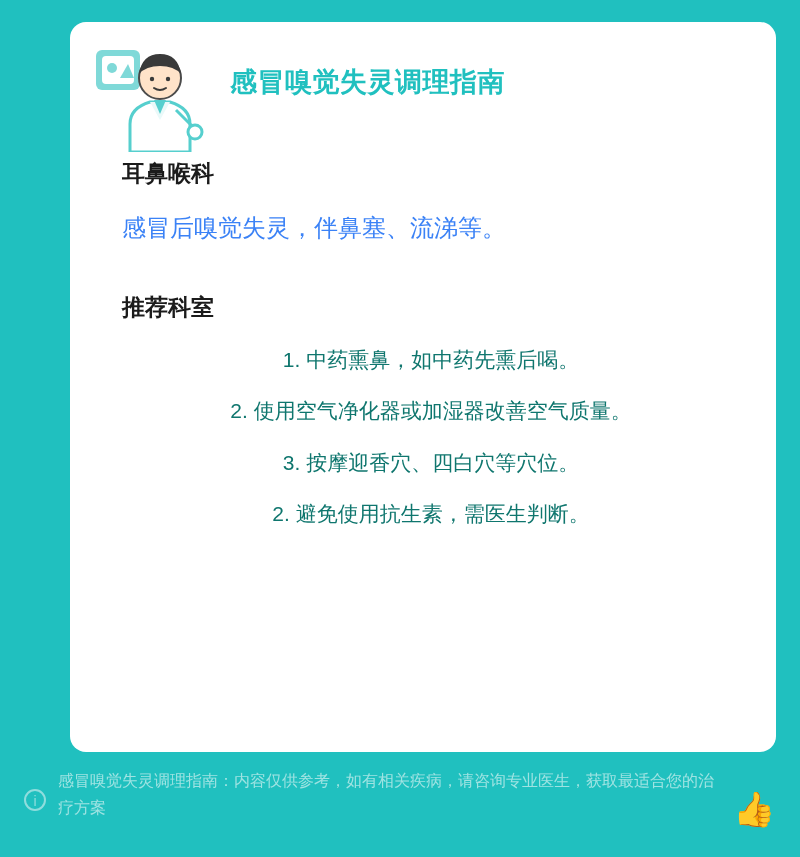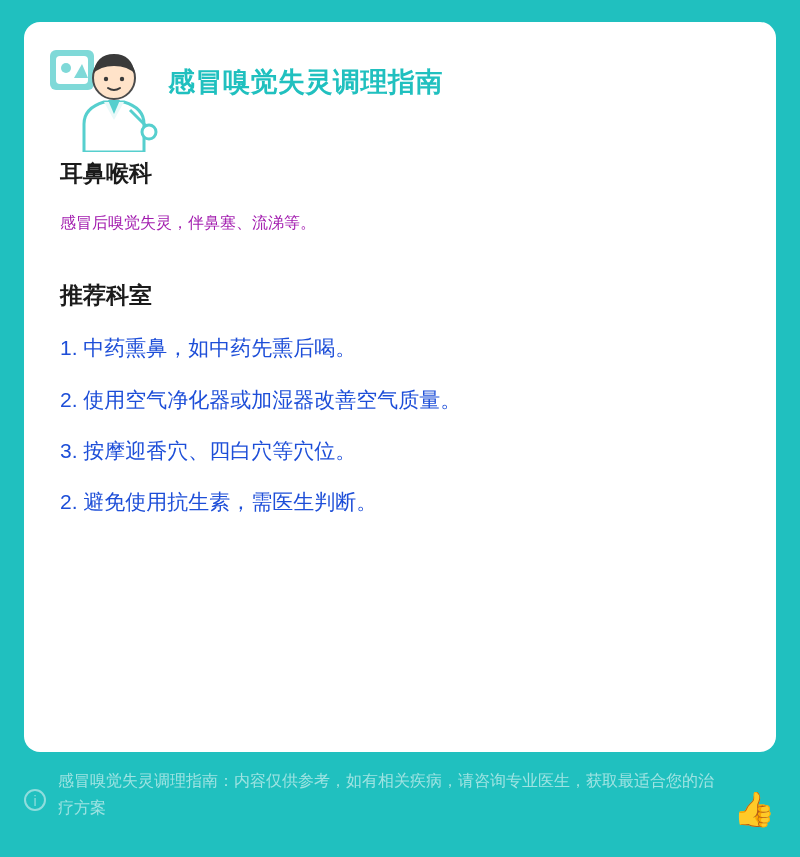--- a/index.html
+++ b/index.html
@@ -25,56 +25,58 @@
     position: absolute;
     left: 26px;
     top: 22px;
     width: 112px;
     height: 108px;
   }
   .card {
     position: relative;
     background: #ffffff;
     border-radius: 16px;
-    padding: 34px 36px 44px 36px;
+    padding: 34px 36px 44px 52px;
     box-sizing: border-box;
     min-height: 730px;
+    margin-left: 46px;
   }
   .title {
     color: #20c0bf;
     font-size: 27px;
     font-weight: bold;
     margin: 8px 0 0 108px;
     letter-spacing: 0.5px;
   }
   h2.section {
     color: #1b1b1b;
     font-size: 23px;
     font-weight: bold;
     margin: 46px 0 0 0;
   }
   h2.section.first {
     margin-top: 58px;
   }
   p.body-text {
-    color: #a21caf;
-    font-size: 16px;
+    color: #3b82f6;
+    font-size: 24px;
     margin: 22px 0 0 0;
     line-height: 1.45;
   }
   ol.points {
     list-style: none;
     margin: 18px 0 0 0;
     padding: 0;
   }
   ol.points li {
-    color: #1d4ed8;
+    color: #0f766e;
     font-size: 21px;
     margin: 22px 0 0 0;
     line-height: 1.4;
+    text-align: center;
   }
   .footer {
     position: absolute;
     left: 24px;
     right: 24px;
     bottom: 18px;
     display: flex;
     align-items: flex-start;
     color: #9fe3e2;
     font-size: 16px;

